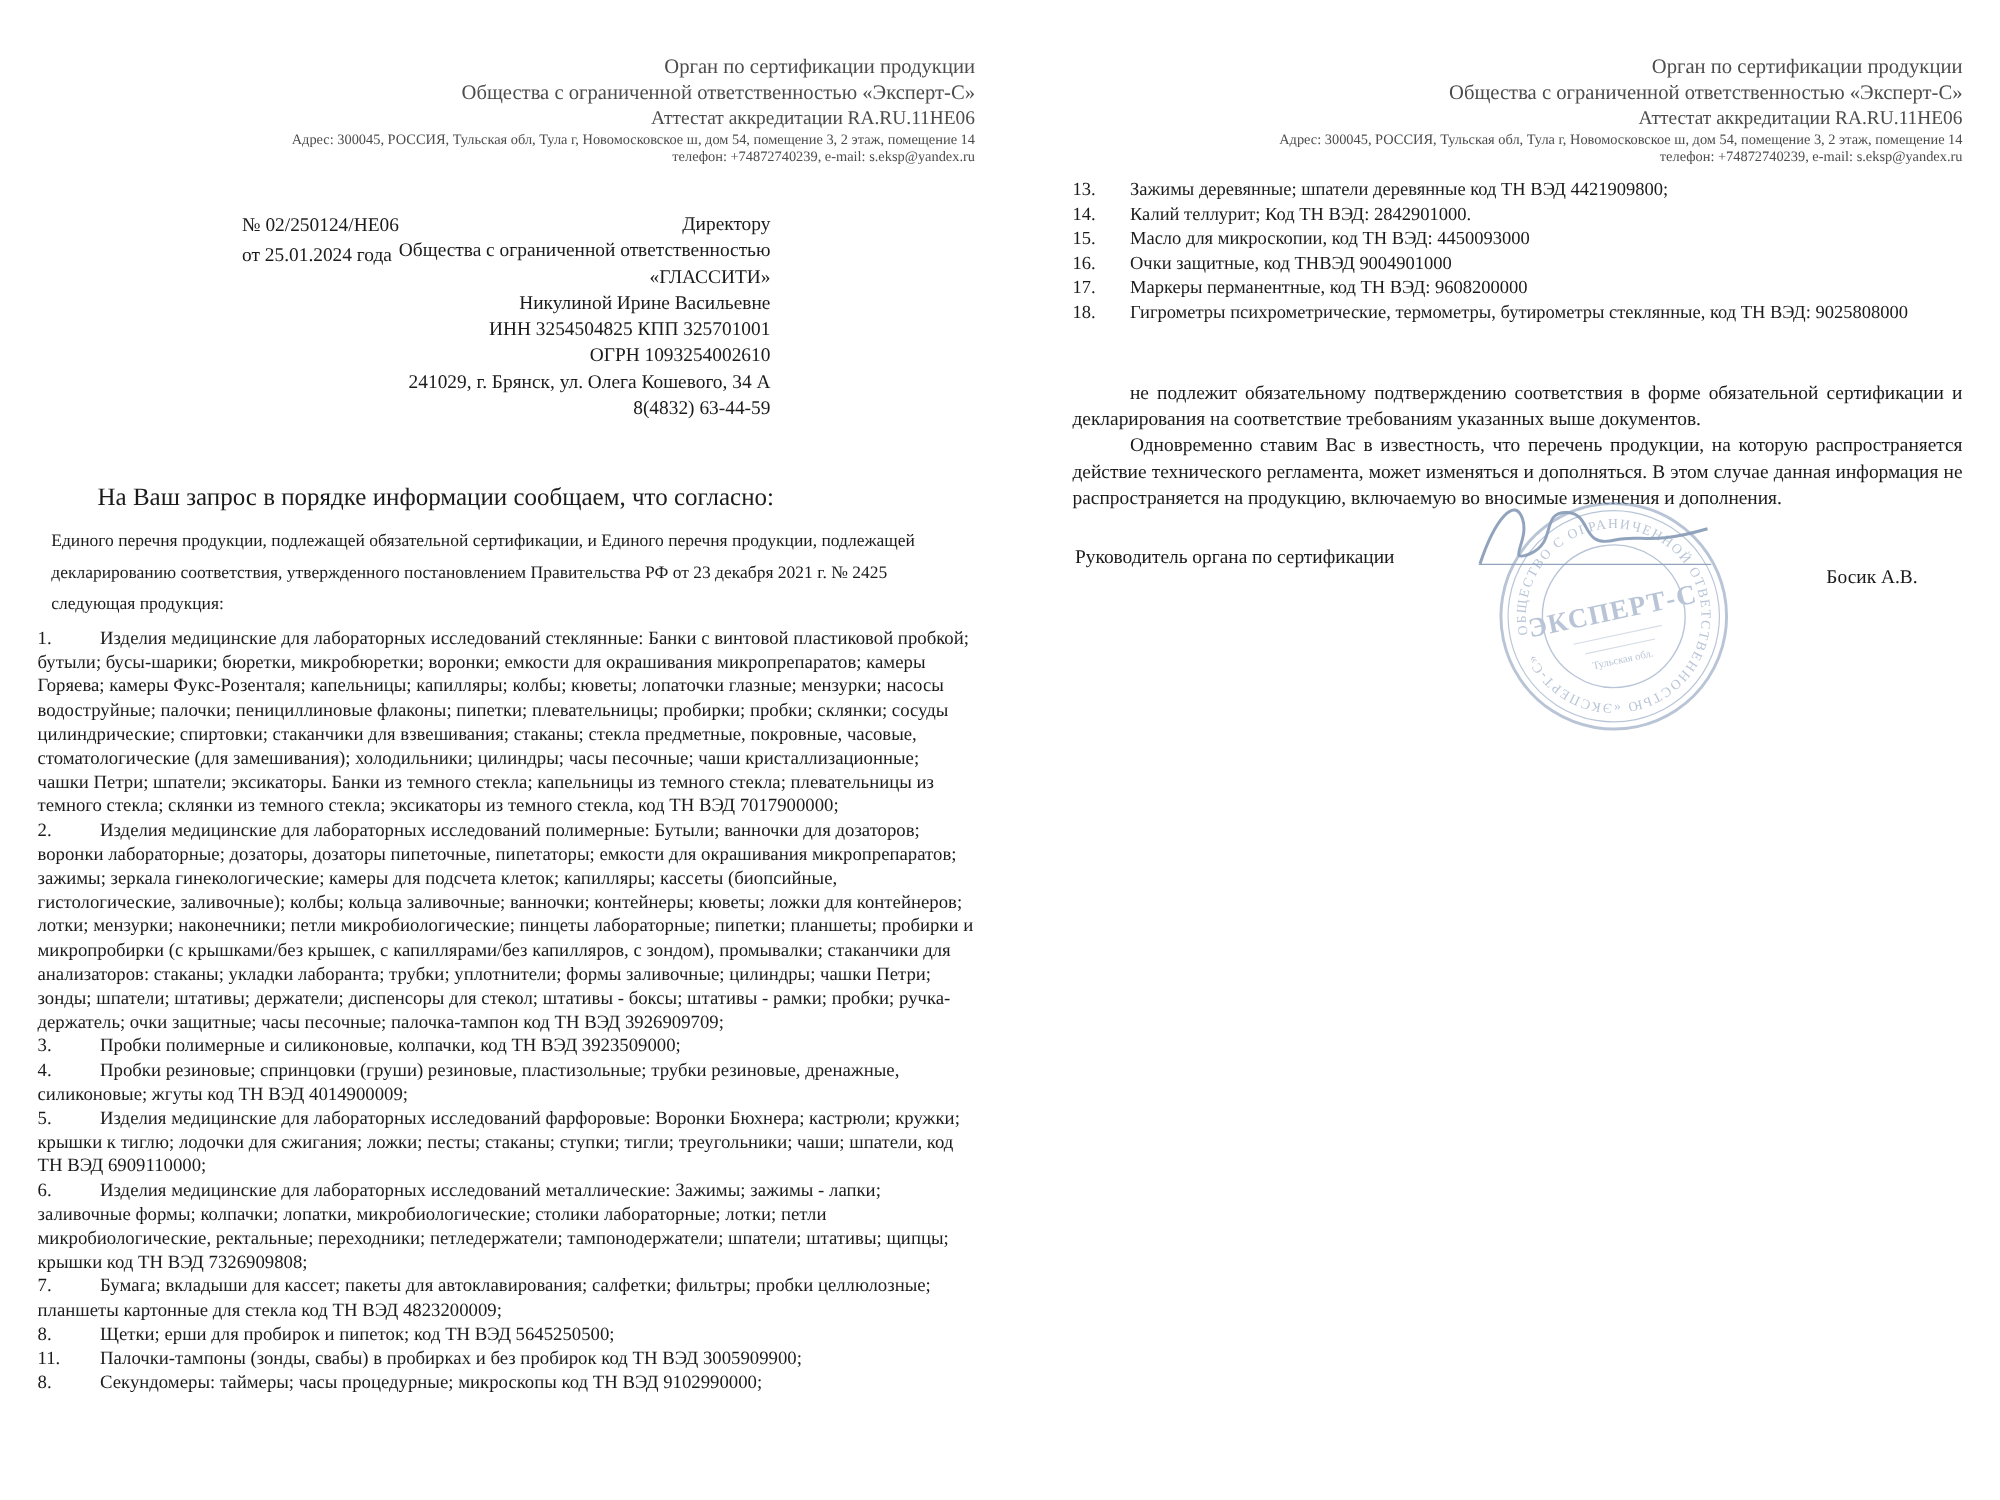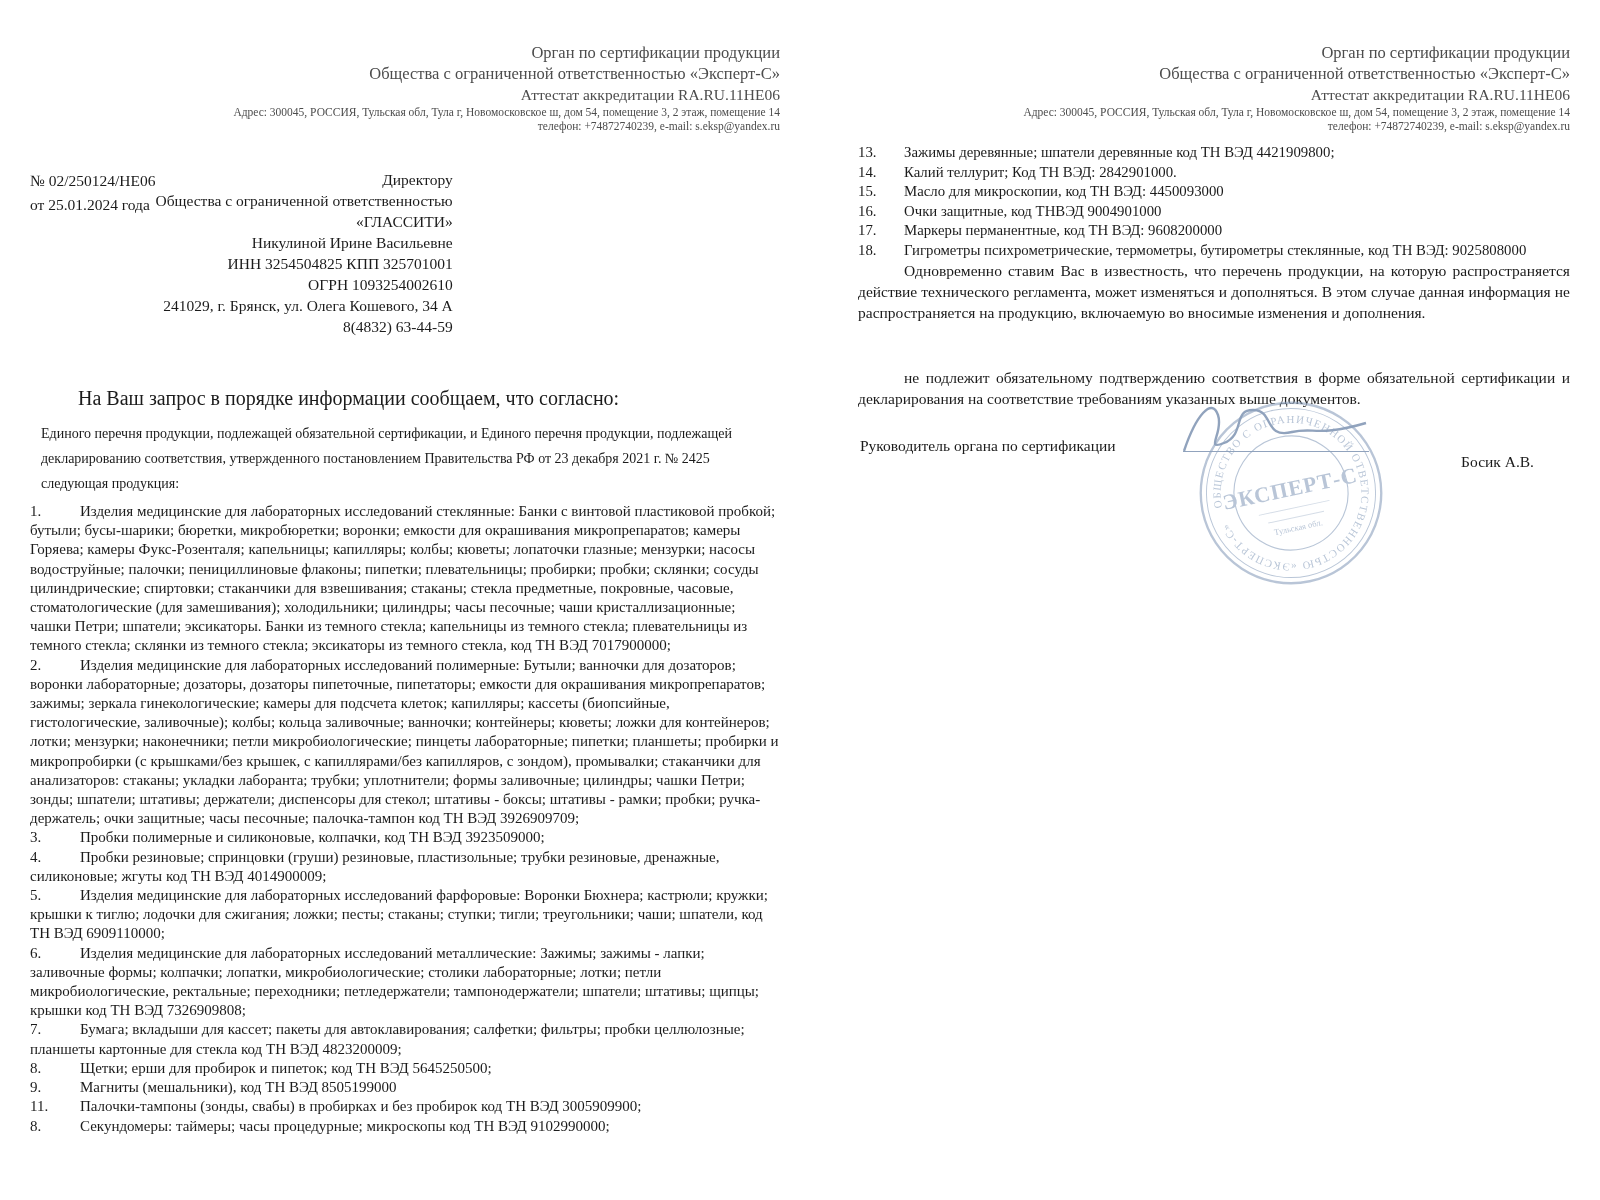--- a/index.html
+++ b/index.html
@@ -14,21 +14,21 @@
   }
   .page { position: absolute; top: 0; }
   .page-left  { left: 30px;  width: 750px; }
   .page-right { left: 858px; width: 712px; }
 
   .org-header { text-align: right; padding-top: 42px; color: #4c4c4c; }
   .org-header .h-big   { font-size: 16.5px; line-height: 21px; }
   .org-header .h-mid   { font-size: 15.5px; line-height: 21px; }
   .org-header .h-small { font-size: 11.5px; line-height: 14px; }
 
-  .ref-row { display: flex; justify-content: flex-start; margin-top: 36px; }
+  .ref-row { display: flex; justify-content: center; margin-top: 36px; }
   .ref-block { font-size: 15.5px; line-height: 24px; white-space: nowrap; }
   .recipient { text-align: right; font-size: 15.5px; line-height: 21px; }
 
   .intro { margin: 50px 0 0 0; font-size: 20px; line-height: 22px; text-indent: 48px; }
   .basis { margin: 12px 0 0 11px; font-size: 14px; line-height: 25px; }
 
   .items { margin-top: 6px; }
   .item { margin: 0; font-size: 15px; line-height: 19.2px; }
   .item .num { display: inline-block; width: 50px; }
 
@@ -101,21 +101,20 @@
       <p class="item"><span class="num">4.</span><span>Пробки резиновые; спринцовки (груши) резиновые, пластизольные; трубки резиновые, дренажные, силиконовые; жгуты код ТН ВЭД 4014900009;</span></p>
 
       <p class="item"><span class="num">5.</span><span>Изделия медицинские для лабораторных исследований фарфоровые: Воронки Бюхнера; кастрюли; кружки; крышки к тиглю; лодочки для сжигания; ложки; песты; стаканы; ступки; тигли; треугольники; чаши; шпатели, код ТН ВЭД 6909110000;</span></p>
 
       <p class="item"><span class="num">6.</span><span>Изделия медицинские для лабораторных исследований металлические: Зажимы; зажимы - лапки; заливочные формы; колпачки; лопатки, микробиологические; столики лабораторные; лотки; петли микробиологические, ректальные; переходники; петледержатели; тампонодержатели; шпатели; штативы; щипцы; крышки код ТН ВЭД 7326909808;</span></p>
 
       <p class="item"><span class="num">7.</span><span>Бумага; вкладыши для кассет; пакеты для автоклавирования; салфетки; фильтры; пробки целлюлозные; планшеты картонные для стекла код ТН ВЭД 4823200009;</span></p>
 
       <p class="item"><span class="num">8.</span><span>Щетки; ерши для пробирок и пипеток; код ТН ВЭД 5645250500;</span></p>
 
-      <p class="item"><span class="num">9.</span><span>Магниты (мешальники), код ТН ВЭД 8505199000</span></p>
 
       <p class="item"><span class="num">11.</span><span>Палочки-тампоны (зонды, свабы) в пробирках и без пробирок код ТН ВЭД 3005909900;</span></p>
 
       <p class="item"><span class="num">8.</span><span>Секундомеры: таймеры; часы процедурные; микроскопы код ТН ВЭД 9102990000;</span></p>
     </div>
 
 </section>
 
 <section class="page page-right">
 
@@ -135,22 +134,22 @@
 
       <p class="item"><span class="num">15.</span><span>Масло для микроскопии, код ТН ВЭД: 4450093000</span></p>
 
       <p class="item"><span class="num">16.</span><span>Очки защитные, код ТНВЭД 9004901000</span></p>
 
       <p class="item"><span class="num">17.</span><span>Маркеры перманентные, код ТН ВЭД: 9608200000</span></p>
 
       <p class="item"><span class="num">18.</span><span>Гигрометры психрометрические, термометры, бутирометры стеклянные, код ТН ВЭД: 9025808000</span></p>
     </div>
 
+  <p class="para para-first">не подлежит обязательному подтверждению соответствия в форме обязательной сертификации и декларирования на соответствие требованиям указанных выше документов.</p>
   <p class="para">Одновременно ставим Вас в известность, что перечень продукции, на которую распространяется действие технического регламента, может изменяться и дополняться. В этом случае данная информация не распространяется на продукцию, включаемую во вносимые изменения и дополнения.</p>
-  <p class="para para-first">не подлежит обязательному подтверждению соответствия в форме обязательной сертификации и декларирования на соответствие требованиям указанных выше документов.</p>
 
   <div class="sig-row">
     <span class="sig-label">Руководитель органа по сертификации</span>
     <span class="sig-line"></span>
     <svg class="sig-svg" viewBox="0 0 215 80">
       <path d="M18,62 C30,26 46,8 52,26 C58,44 38,62 58,54 C80,45 66,20 88,21 C108,22 98,50 126,43 C148,38 152,48 200,34" fill="none" stroke="#7e93b2" stroke-width="2.4" opacity="0.85"></path>
     </svg>
     <span class="sig-name">Босик А.В.</span>
   </div>
 

